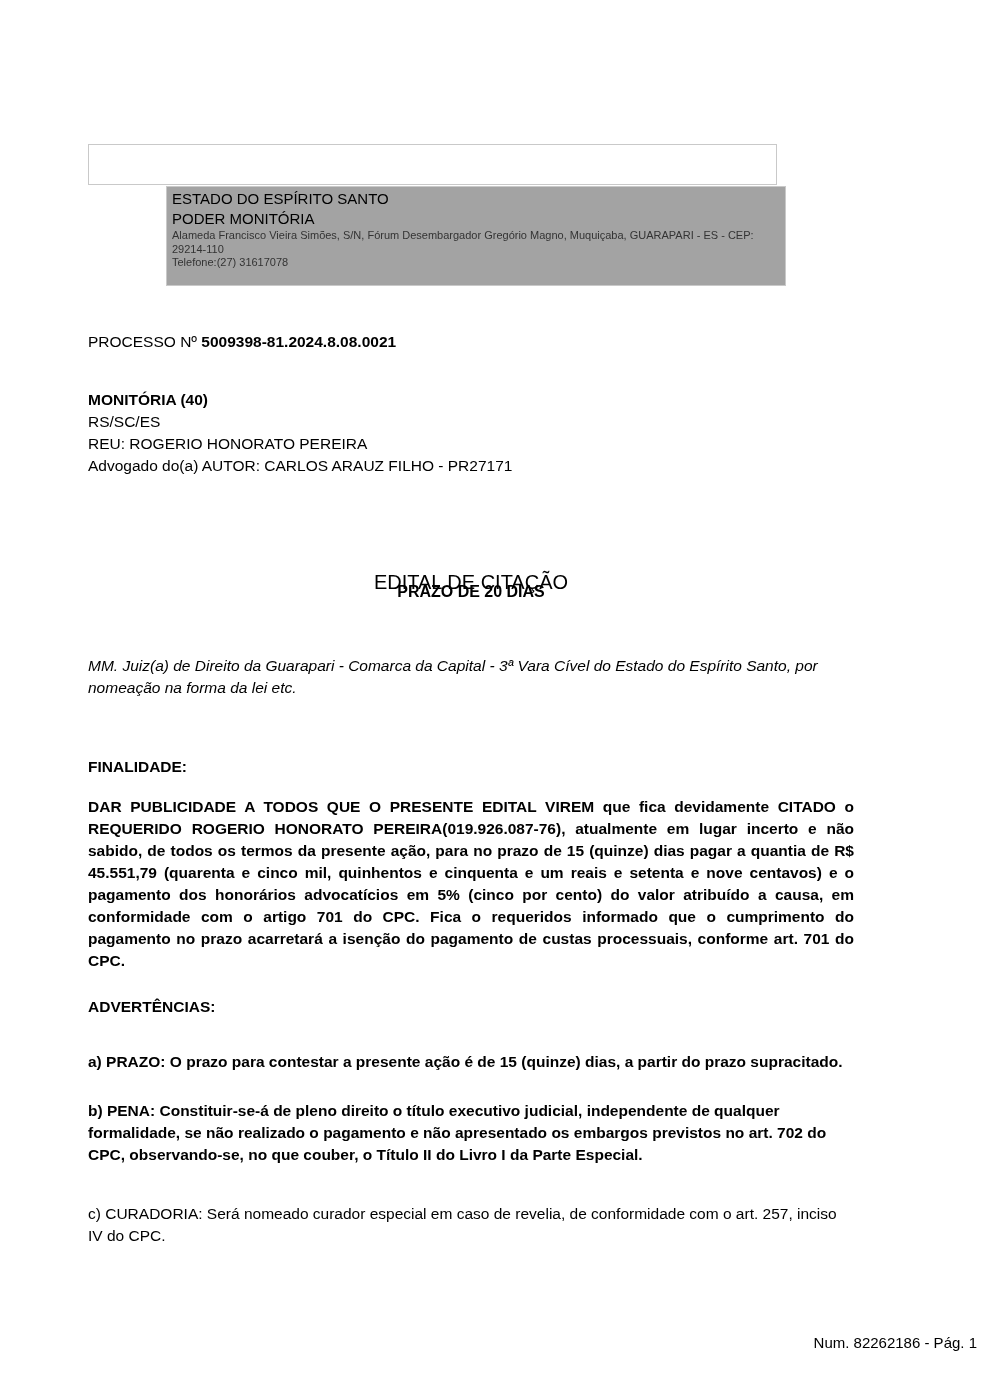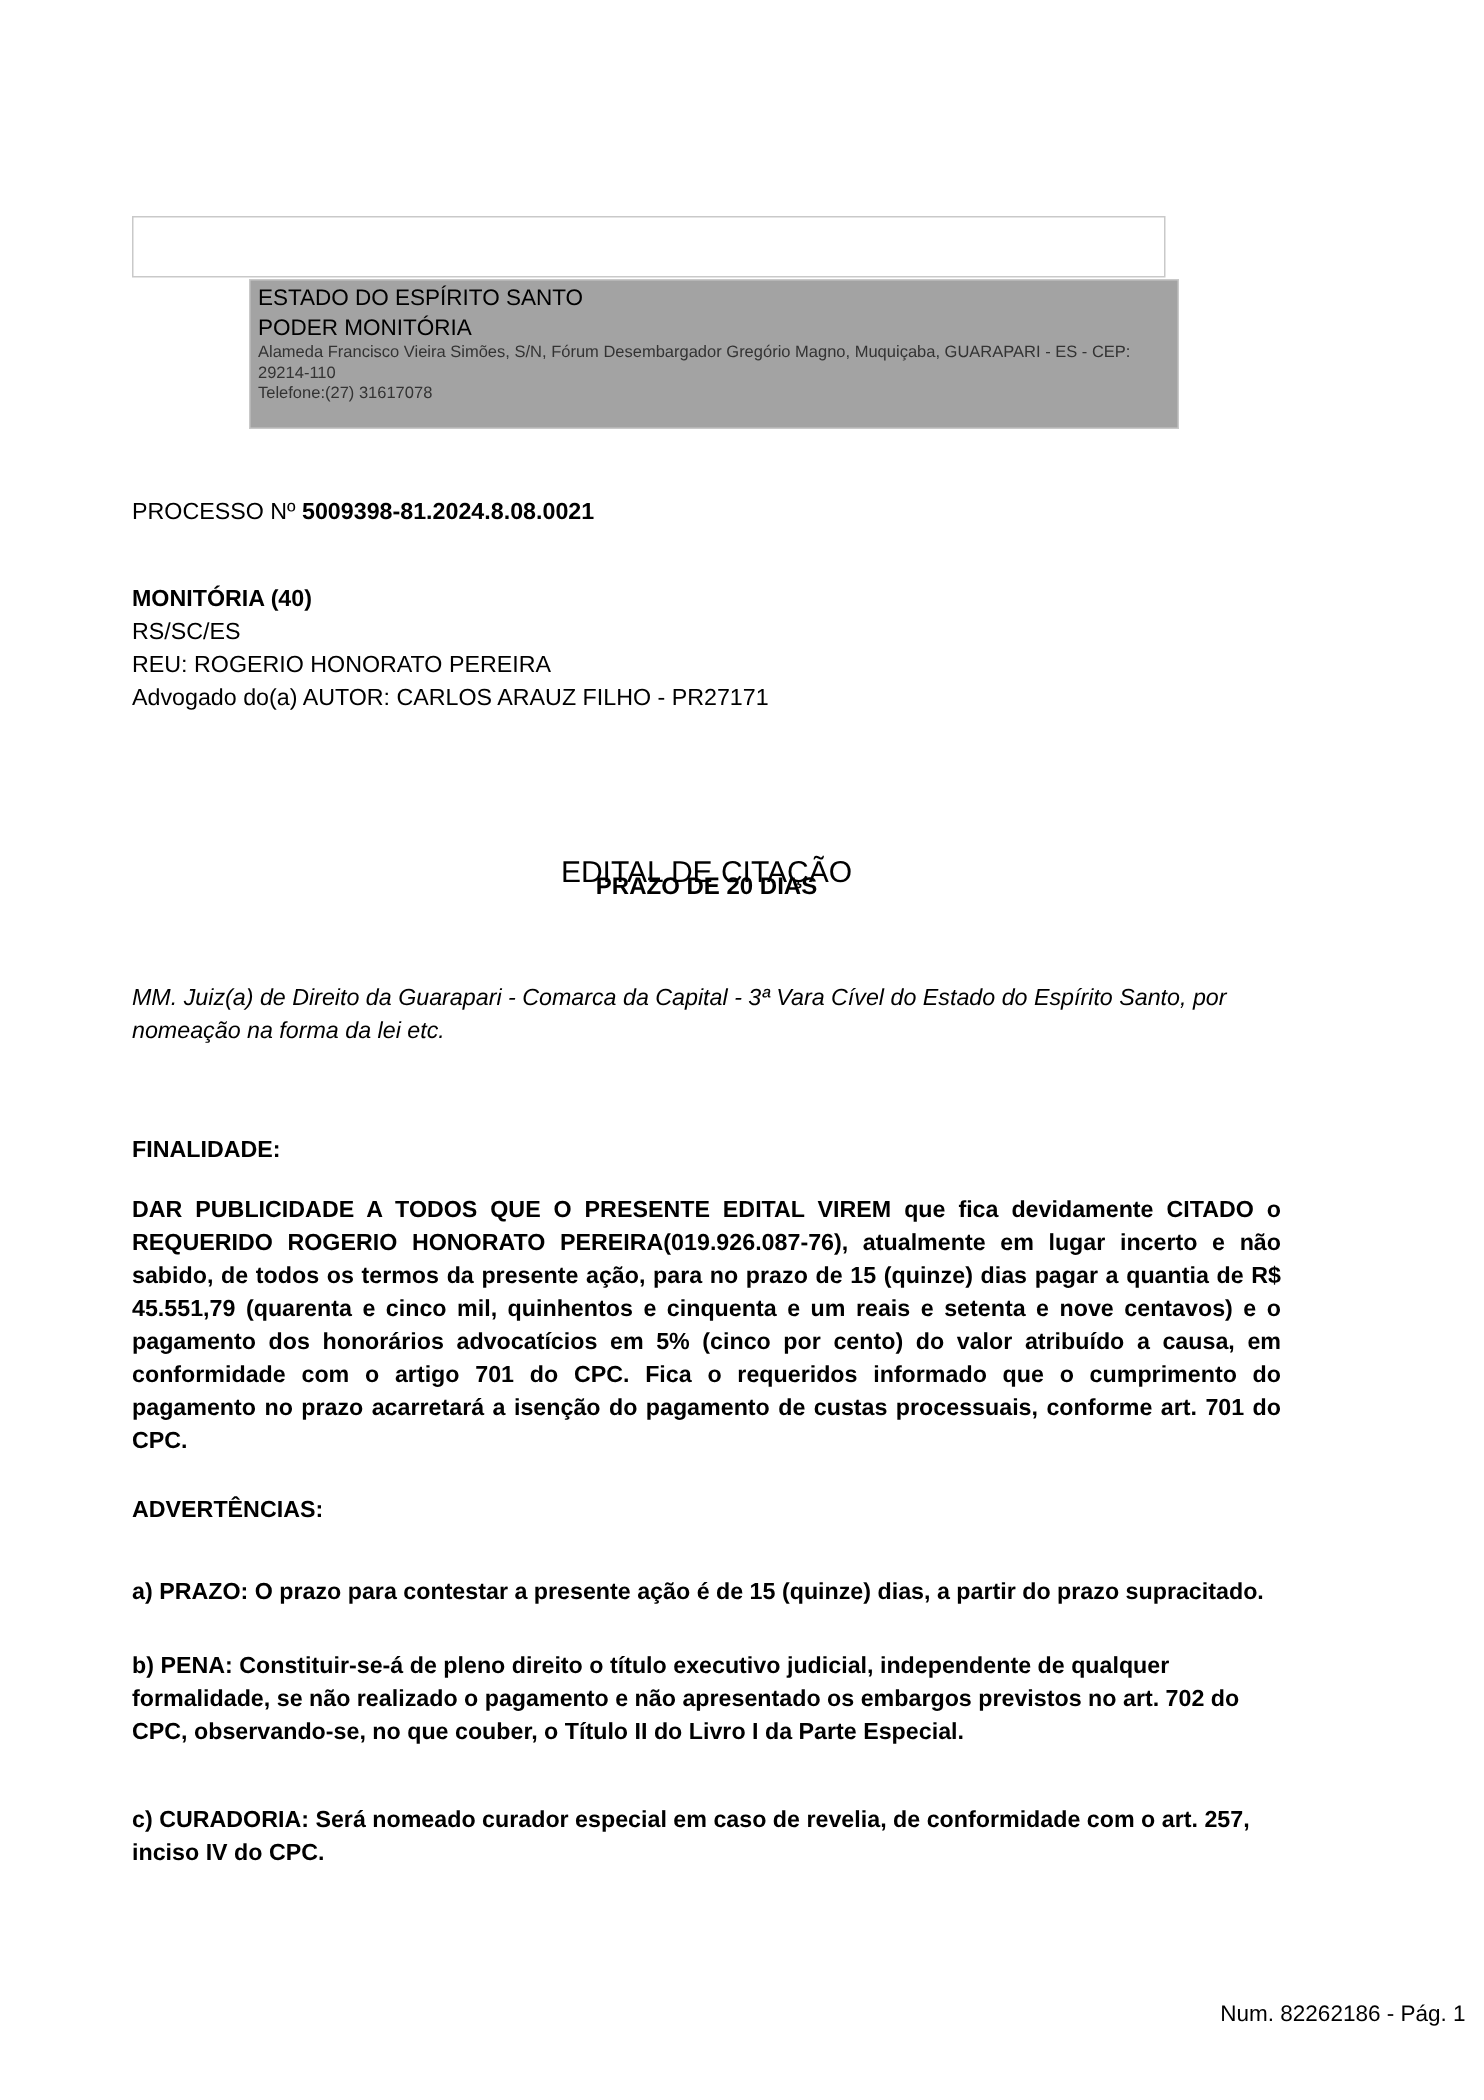--- a/index.html
+++ b/index.html
@@ -61,21 +61,21 @@
 
   .process-block { top: 331px; }
   .edital-title { top: 571px; font-weight: normal; font-size: 20px; }
   .prazo-title  { top: 581px; font-weight: bold; font-size: 16px; }
   .judge-par    { top: 655px; font-style: italic; }
   .finalidade-h { top: 756px; font-weight: bold; }
   .finalidade-p { top: 796px; font-weight: bold; }
   .advert-h     { top: 996px; font-weight: bold; }
   .item-a       { top: 1041px; font-weight: bold; margin-top: 10px; }
   .item-b       { top: 1100px; font-weight: bold; }
-  .item-c       { top: 1203px; font-weight: bold; }
+  .item-c       { top: 1203px; font-weight: normal; }
 
   .page-footer {
     top: 1334px;
     right: 12px;
     font-size: 15px;
     line-height: 18px;
   }
 </style>
 </head>
 <body>

